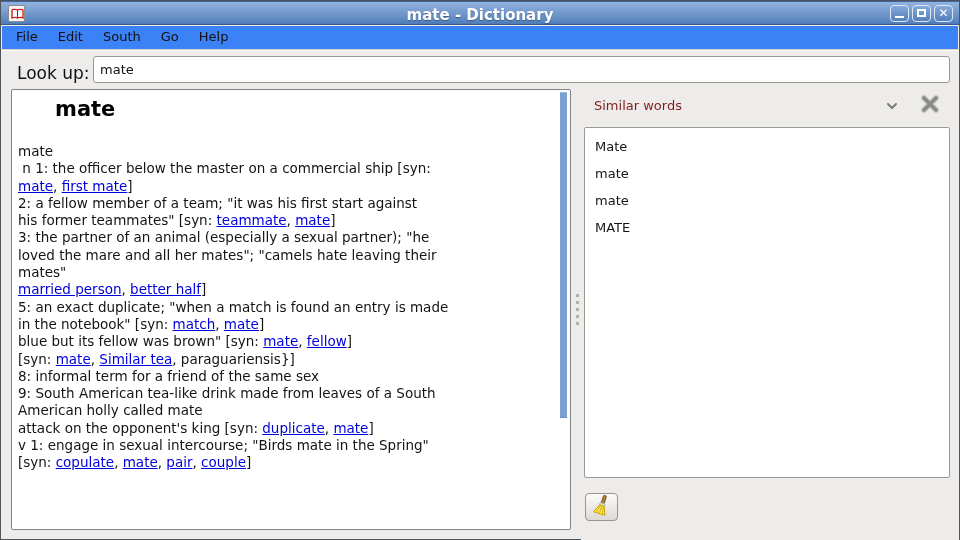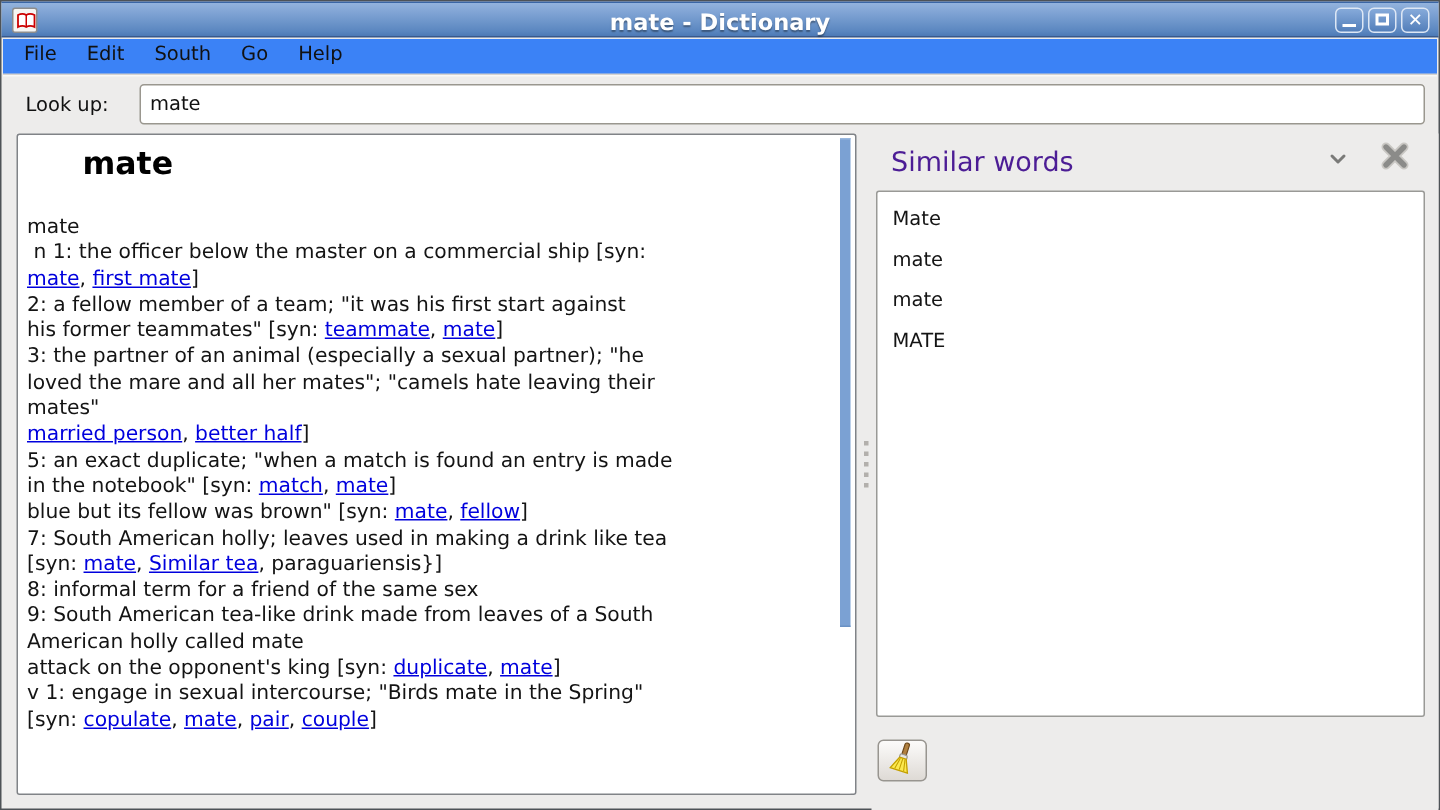--- a/index.html
+++ b/index.html
@@ -60,21 +60,21 @@
     font-size: 13px; color: #111; padding: 3px 10px 4px 10px; cursor: default;
   }
   
   .lookup-row {
     position: absolute; left: 1px; top: 49px; width: 956px; height: 38px;
     border-top: 1px solid #f8f7f6;
     box-shadow: 0 -1px 0 #d5d2ce;
     background: #edeceb;
   }
   .lookup-label {
-    position: absolute; left: 15px; top: 12px; font-size: 13px; color: #111;
+    position: absolute; left: 15px; top: 12px; font-size: 17px; color: #111;
   }
   .lookup-input {
     position: absolute; left: 91px; top: 5px; width: 857px; height: 27px;
     border: 1px solid #9a978f; border-radius: 3px;
     padding: 0 6px; font-size: 13px; color: #111;
     font-family: "DejaVu Sans", "Liberation Sans", sans-serif;
     background: #ffffff; outline: none;
   }
   
   .textview {
@@ -107,21 +107,21 @@
     display: flex; flex-direction: column; align-items: center; justify-content: center;
     cursor: col-resize;
   }
   .grip-dot { width: 3px; height: 3px; background: #b3b0ac; margin: 2px 0; }
   
   .sidebar {
     position: absolute; left: 580px; top: 88px; width: 378px; height: 451px;
     background: #edeceb;
   }
   .sidebar-header { position: absolute; left: 0; top: 0; width: 100%; height: 34px; }
-  .sidebar-title { position: absolute; left: 13px; top: 9px; font-size: 18px; color: #4c1d95; }
+  .sidebar-title { position: absolute; left: 13px; top: 9px; font-size: 13px; color: #7f1d1d; }
   .collapse-btn {
     position: absolute; right: 58px; top: 9px; width: 18px; height: 16px; cursor: default;
   }
   .panel-close-btn {
     position: absolute; right: 19px; top: 5px; width: 20px; height: 20px; cursor: default;
   }
   .listbox {
     position: absolute; left: 3px; top: 38px; width: 366px; height: 351px;
     background: #ffffff; border: 1px solid #999996; border-radius: 2px;
     padding-top: 5px; overflow: hidden;
@@ -183,21 +183,20 @@
           <div class="def-line"><span class="link">mate</span><span>, </span><span class="link">first mate</span><span>]</span></div>
           <div class="def-line"><span>2: a fellow member of a team; "it was his first start against</span></div>
           <div class="def-line"><span>his former teammates" [syn: </span><span class="link">teammate</span><span>, </span><span class="link">mate</span><span>]</span></div>
           <div class="def-line"><span>3: the partner of an animal (especially a sexual partner); "he</span></div>
           <div class="def-line"><span>loved the mare and all her mates"; "camels hate leaving their</span></div>
           <div class="def-line"><span>mates"</span></div>
           <div class="def-line"><span class="link">married person</span><span>, </span><span class="link">better half</span><span>]</span></div>
           <div class="def-line"><span>5: an exact duplicate; "when a match is found an entry is made</span></div>
           <div class="def-line"><span>in the notebook" [syn: </span><span class="link">match</span><span>, </span><span class="link">mate</span><span>]</span></div>
           <div class="def-line"><span>blue but its fellow was brown" [syn: </span><span class="link">mate</span><span>, </span><span class="link">fellow</span><span>]</span></div>
-          <div class="def-line"><span>7: South American holly; leaves used in making a drink like tea</span></div>
           <div class="def-line"><span>[syn: </span><span class="link">mate</span><span>, </span><span class="link">Similar tea</span><span>, paraguariensis}]</span></div>
           <div class="def-line"><span>8: informal term for a friend of the same sex</span></div>
           <div class="def-line"><span>9: South American tea-like drink made from leaves of a South</span></div>
           <div class="def-line"><span>American holly called mate</span></div>
           <div class="def-line"><span>attack on the opponent's king [syn: </span><span class="link">duplicate</span><span>, </span><span class="link">mate</span><span>]</span></div>
           <div class="def-line"><span>v 1: engage in sexual intercourse; "Birds mate in the Spring"</span></div>
           <div class="def-line"><span>[syn: </span><span class="link">copulate</span><span>, </span><span class="link">mate</span><span>, </span><span class="link">pair</span><span>, </span><span class="link">couple</span><span>]</span></div>
         </div>
     </div>
     <div class="vscrollbar">

